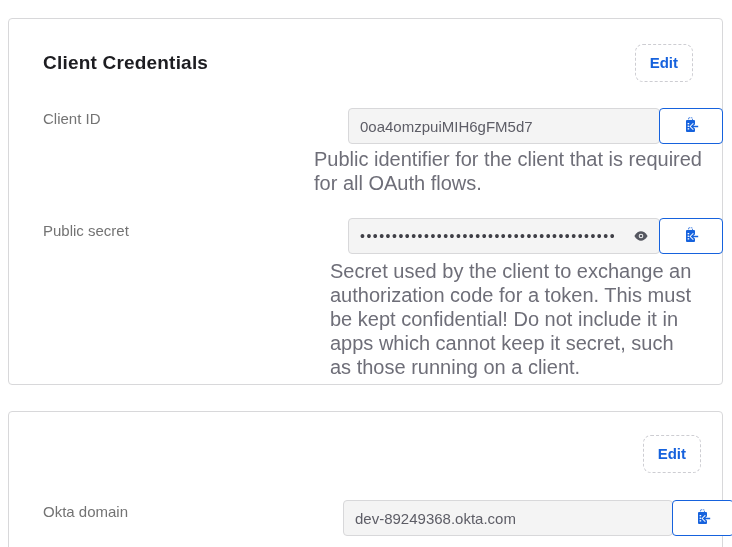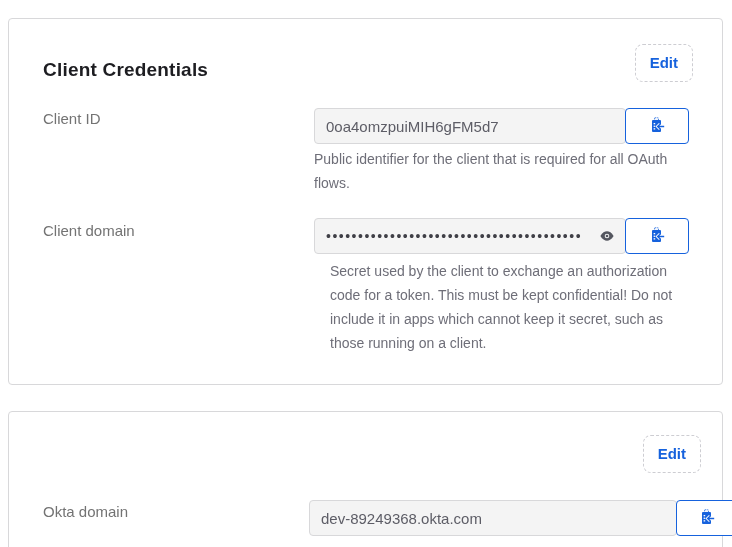--- a/index.html
+++ b/index.html
@@ -9,39 +9,39 @@
     position:relative; width:732px; height:547px;
     background:#ffffff; overflow:hidden;
   }
   .card {
     position:absolute; left:8px; width:715px;
     background:#ffffff; border:1px solid #d8d8da; border-radius:4px;
   }
   .card-1 { top:18px; height:367px; }
   .card-2 { top:411px; height:320px; }
   .card-title {
-    position:absolute; left:34px; top:40px;
+    position:absolute; left:34px; top:33px;
     font-size:19px; font-weight:700; color:#1d1d21; letter-spacing:0.2px;
   }
   .edit-btn {
     position:absolute; top:25px;
     padding:9px 14px;
     border:1px dashed #cdcdd2; border-radius:8px;
     background:transparent; cursor:pointer;
     font-family:"Liberation Sans", sans-serif;
     font-size:15px; font-weight:700; color:#1662dd;
     line-height:18px;
   }
   .edit-1 { right:29px; }
   .edit-2 { right:21px; top:23px; }
   .field-label {
     position:absolute; left:34px;
     font-size:15px; color:#737373;
   }
-  .field-group { position:absolute; display:flex; }
+  .field-group { position:absolute; display:flex;margin-left:34px; }
   .value-box {
     height:36px; background:#f4f4f4;
     border:1px solid #d8d8da; border-radius:4px;
     display:flex; align-items:center;
     padding:0 11px;
     font-size:15px; color:#5d5d66;
     overflow:hidden; white-space:nowrap;
   }
   .value-box.masked { justify-content:space-between; padding-right:9px; }
   .masked-dots {
@@ -54,21 +54,21 @@
     display:flex; align-items:center; justify-content:center;
     cursor:pointer; color:#1662dd; position:relative; z-index:2;
   }
   .copy-btn-2 { width:62px; }
   .eye-btn {
     width:18px; height:18px; border:none; background:transparent;
     display:flex; align-items:center; justify-content:center;
     cursor:pointer; padding:0; color:#54565f; flex:0 0 auto;
   }
   .help-text {
-    position:absolute; font-size:14px; color:#6e6e78; line-height:24px;
+    position:absolute; font-size:20px; color:#6e6e78; line-height:24px;
   }
   .help-1 { left:305px; top:128px; width:392px; }
   .help-2 { left:305px; top:240px; width:370px;margin-left:16px; }
   .icon-svg { display:block; }
 </style>
 </head>
 <body>
 
 <div class="page">
 
@@ -94,21 +94,21 @@
             <rect x="3.6" y="11.2" width="1.6" height="1.3" fill="#ffffff"></rect>
             <path d="M14.2 9.5 H7.8 M10 7.2 L7.6 9.5 L10 11.8" stroke="#ffffff" stroke-width="3" fill="none"></path>
             <path d="M14.2 9.5 H7.8 M10 7.2 L7.6 9.5 L10 11.8" stroke="currentColor" stroke-width="1.3" fill="none"></path>
           </svg>
         </span>
       </button>
     </div>
 
     <p class="help-text help-1">Public identifier for the client that is required for all OAuth flows.</p>
 
-    <div class="field-label" style="top:203px;">Client domain</div>
+    <div class="field-label" style="top:203px;">Public secret</div>
 
     <div class="field-group" style="left:305px; top:199px;">
       <div class="value-box masked" style="width:312px;">
         <span class="masked-dots">••••••••••••••••••••••••••••••••••••••••</span>
         <button class="eye-btn" title="">
           <svg width="16" height="16" viewBox="0 0 16 16">
             <path d="M1.4 8c2-3.3 4.3-4.7 6.6-4.7S12.6 4.7 14.6 8c-2 3.3-4.3 4.7-6.6 4.7S3.4 11.3 1.4 8z" fill="#54565f"></path>
             <circle cx="8" cy="8" r="2.3" fill="#f4f4f4"></circle>
             <circle cx="8" cy="8" r="1.3" fill="#54565f"></circle>
           </svg>
@@ -134,21 +134,21 @@
   </section>
 
   <section class="card card-2">
 
 
     <button class="edit-btn edit-2">Edit</button>
 
     <div class="field-label" style="top:91px;">Okta domain</div>
 
     <div class="field-group" style="left:300px; top:88px;">
-      <div class="value-box" style="width:368px;">
+      <div class="value-box" style="width:330px;">
         <span>dev-89249368.okta.com</span>
       </div>
       <button class="copy-btn copy-btn-2">
         <span class="icon-svg">
           <svg width="15" height="16" viewBox="0 0 15 16">
             <rect x="2" y="3" width="9" height="12" rx="1" fill="currentColor"></rect>
             <rect x="4.5" y="0.8" width="4" height="2.6" rx="0.6" fill="none" stroke="currentColor" stroke-width="0.9" stroke-dasharray="1.2 0.9"></rect>
             <rect x="3.6" y="6" width="1.6" height="1.3" fill="#ffffff"></rect>
             <rect x="3.6" y="8.6" width="1.6" height="1.3" fill="#ffffff"></rect>
             <rect x="3.6" y="11.2" width="1.6" height="1.3" fill="#ffffff"></rect>

